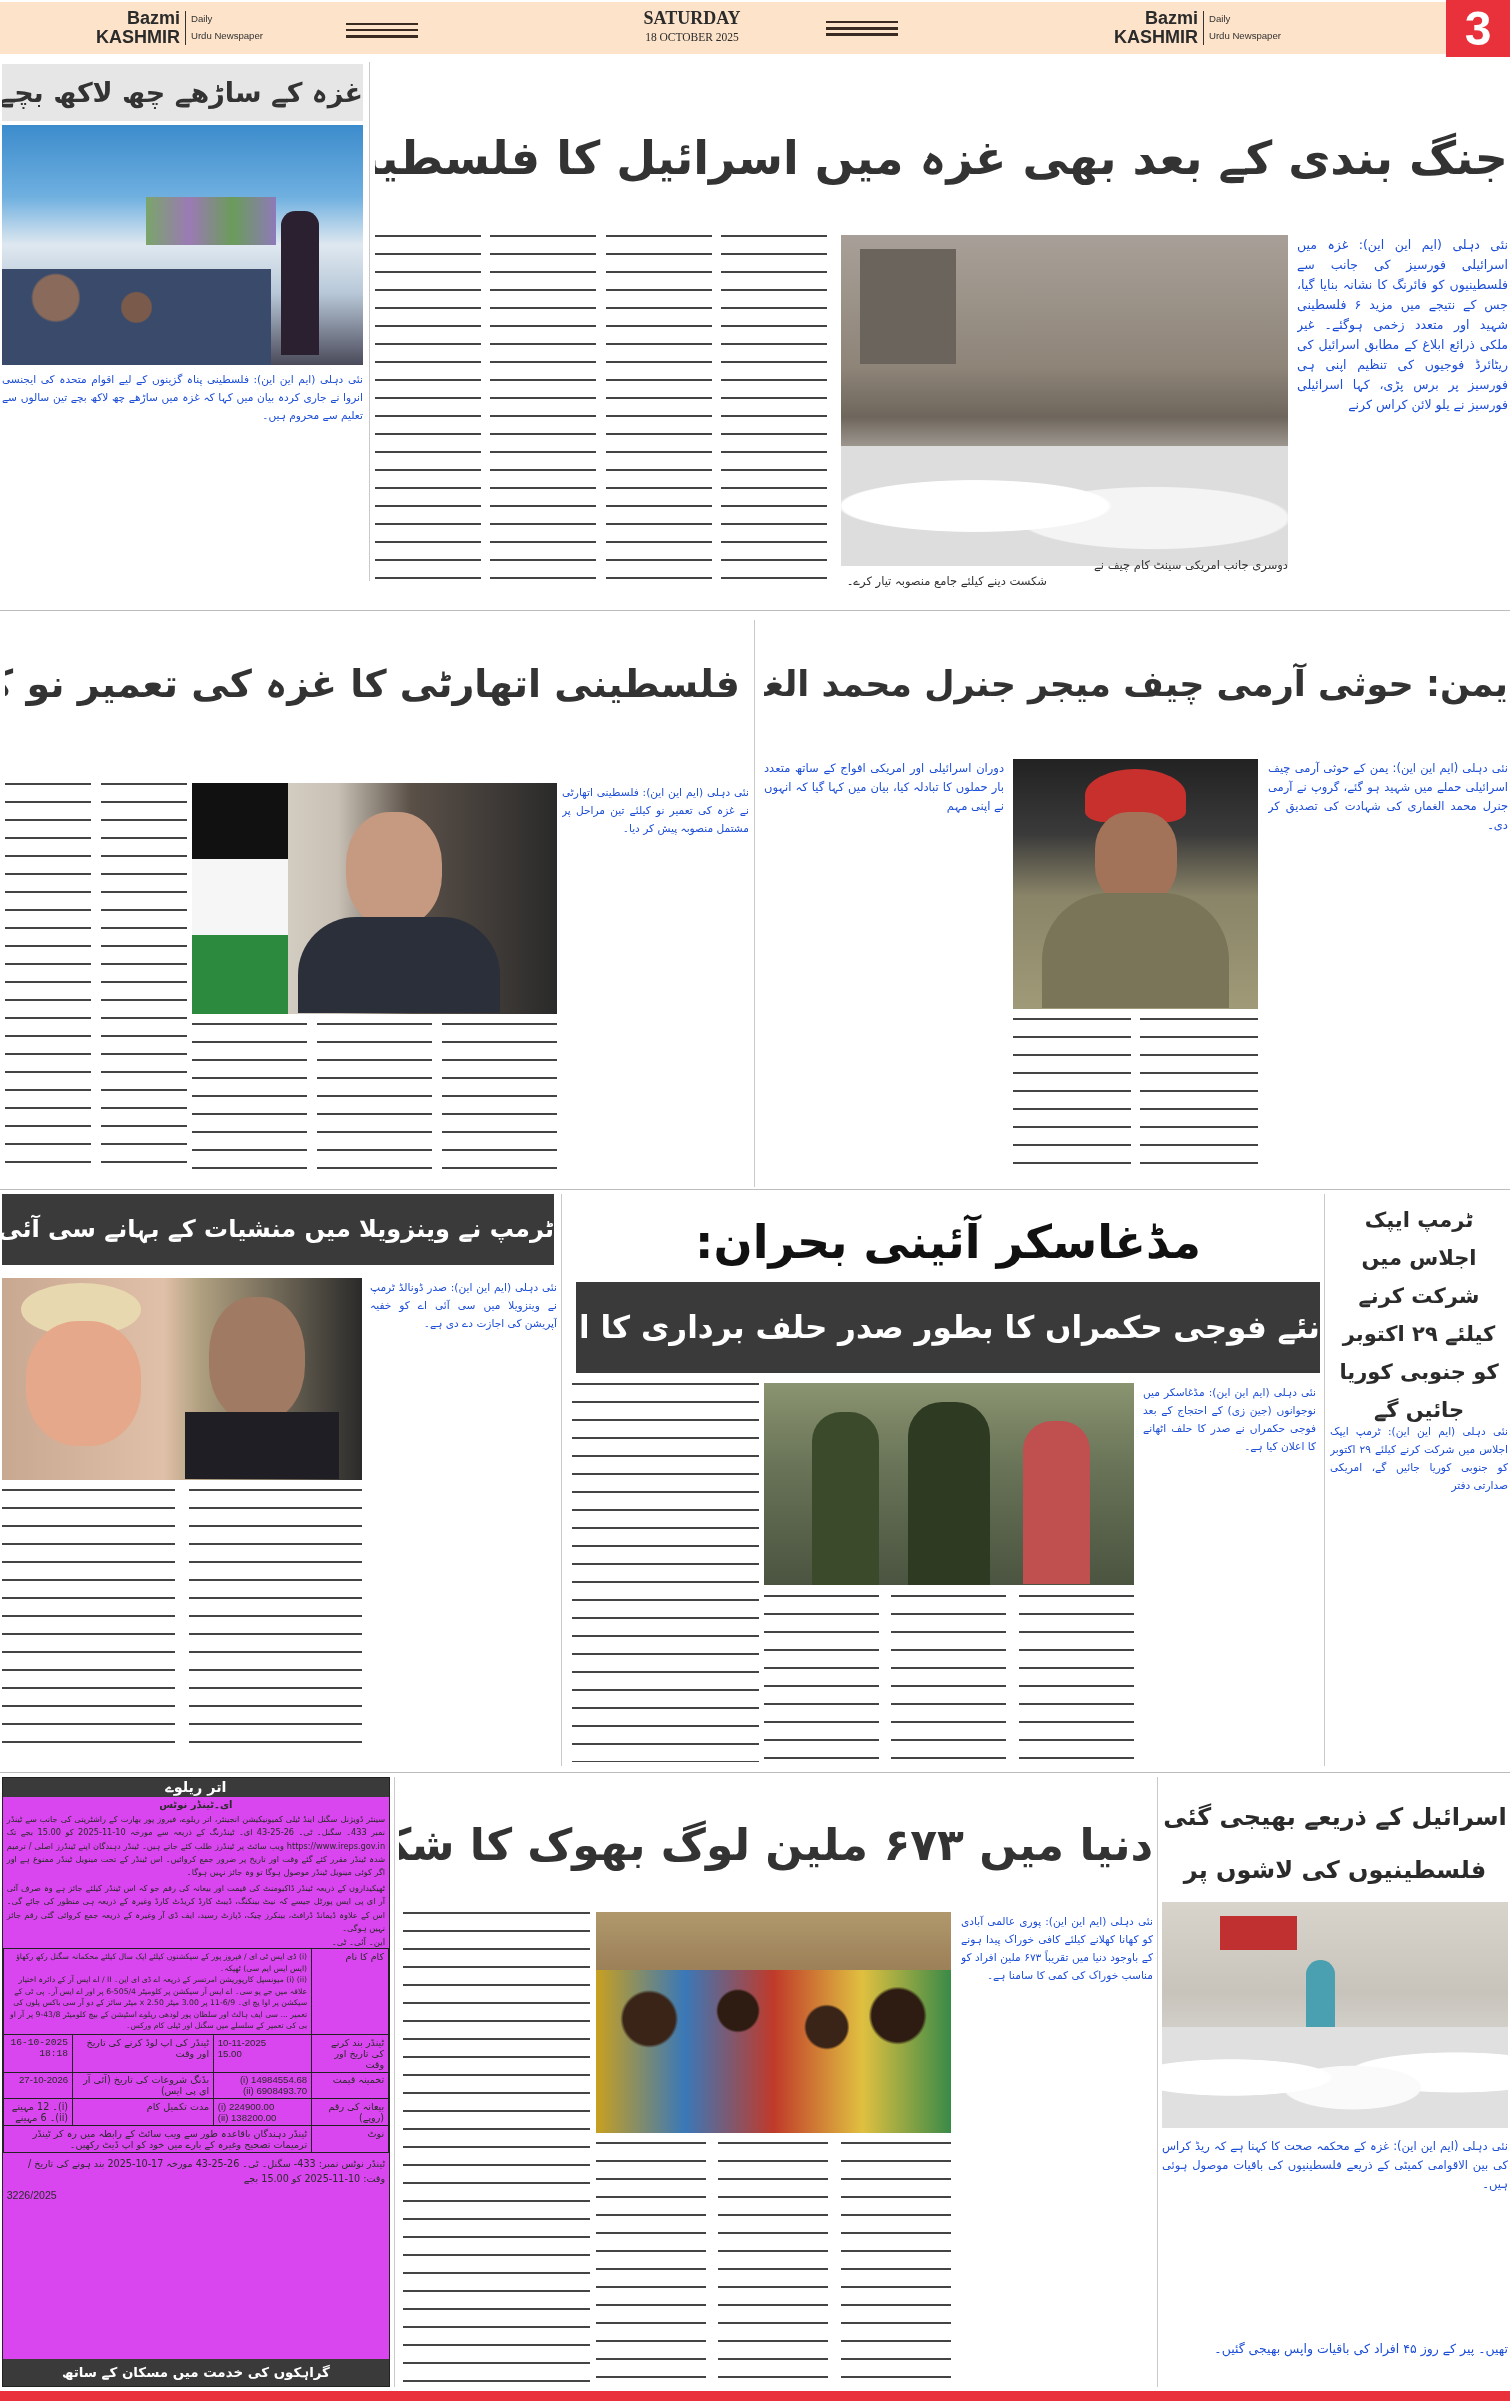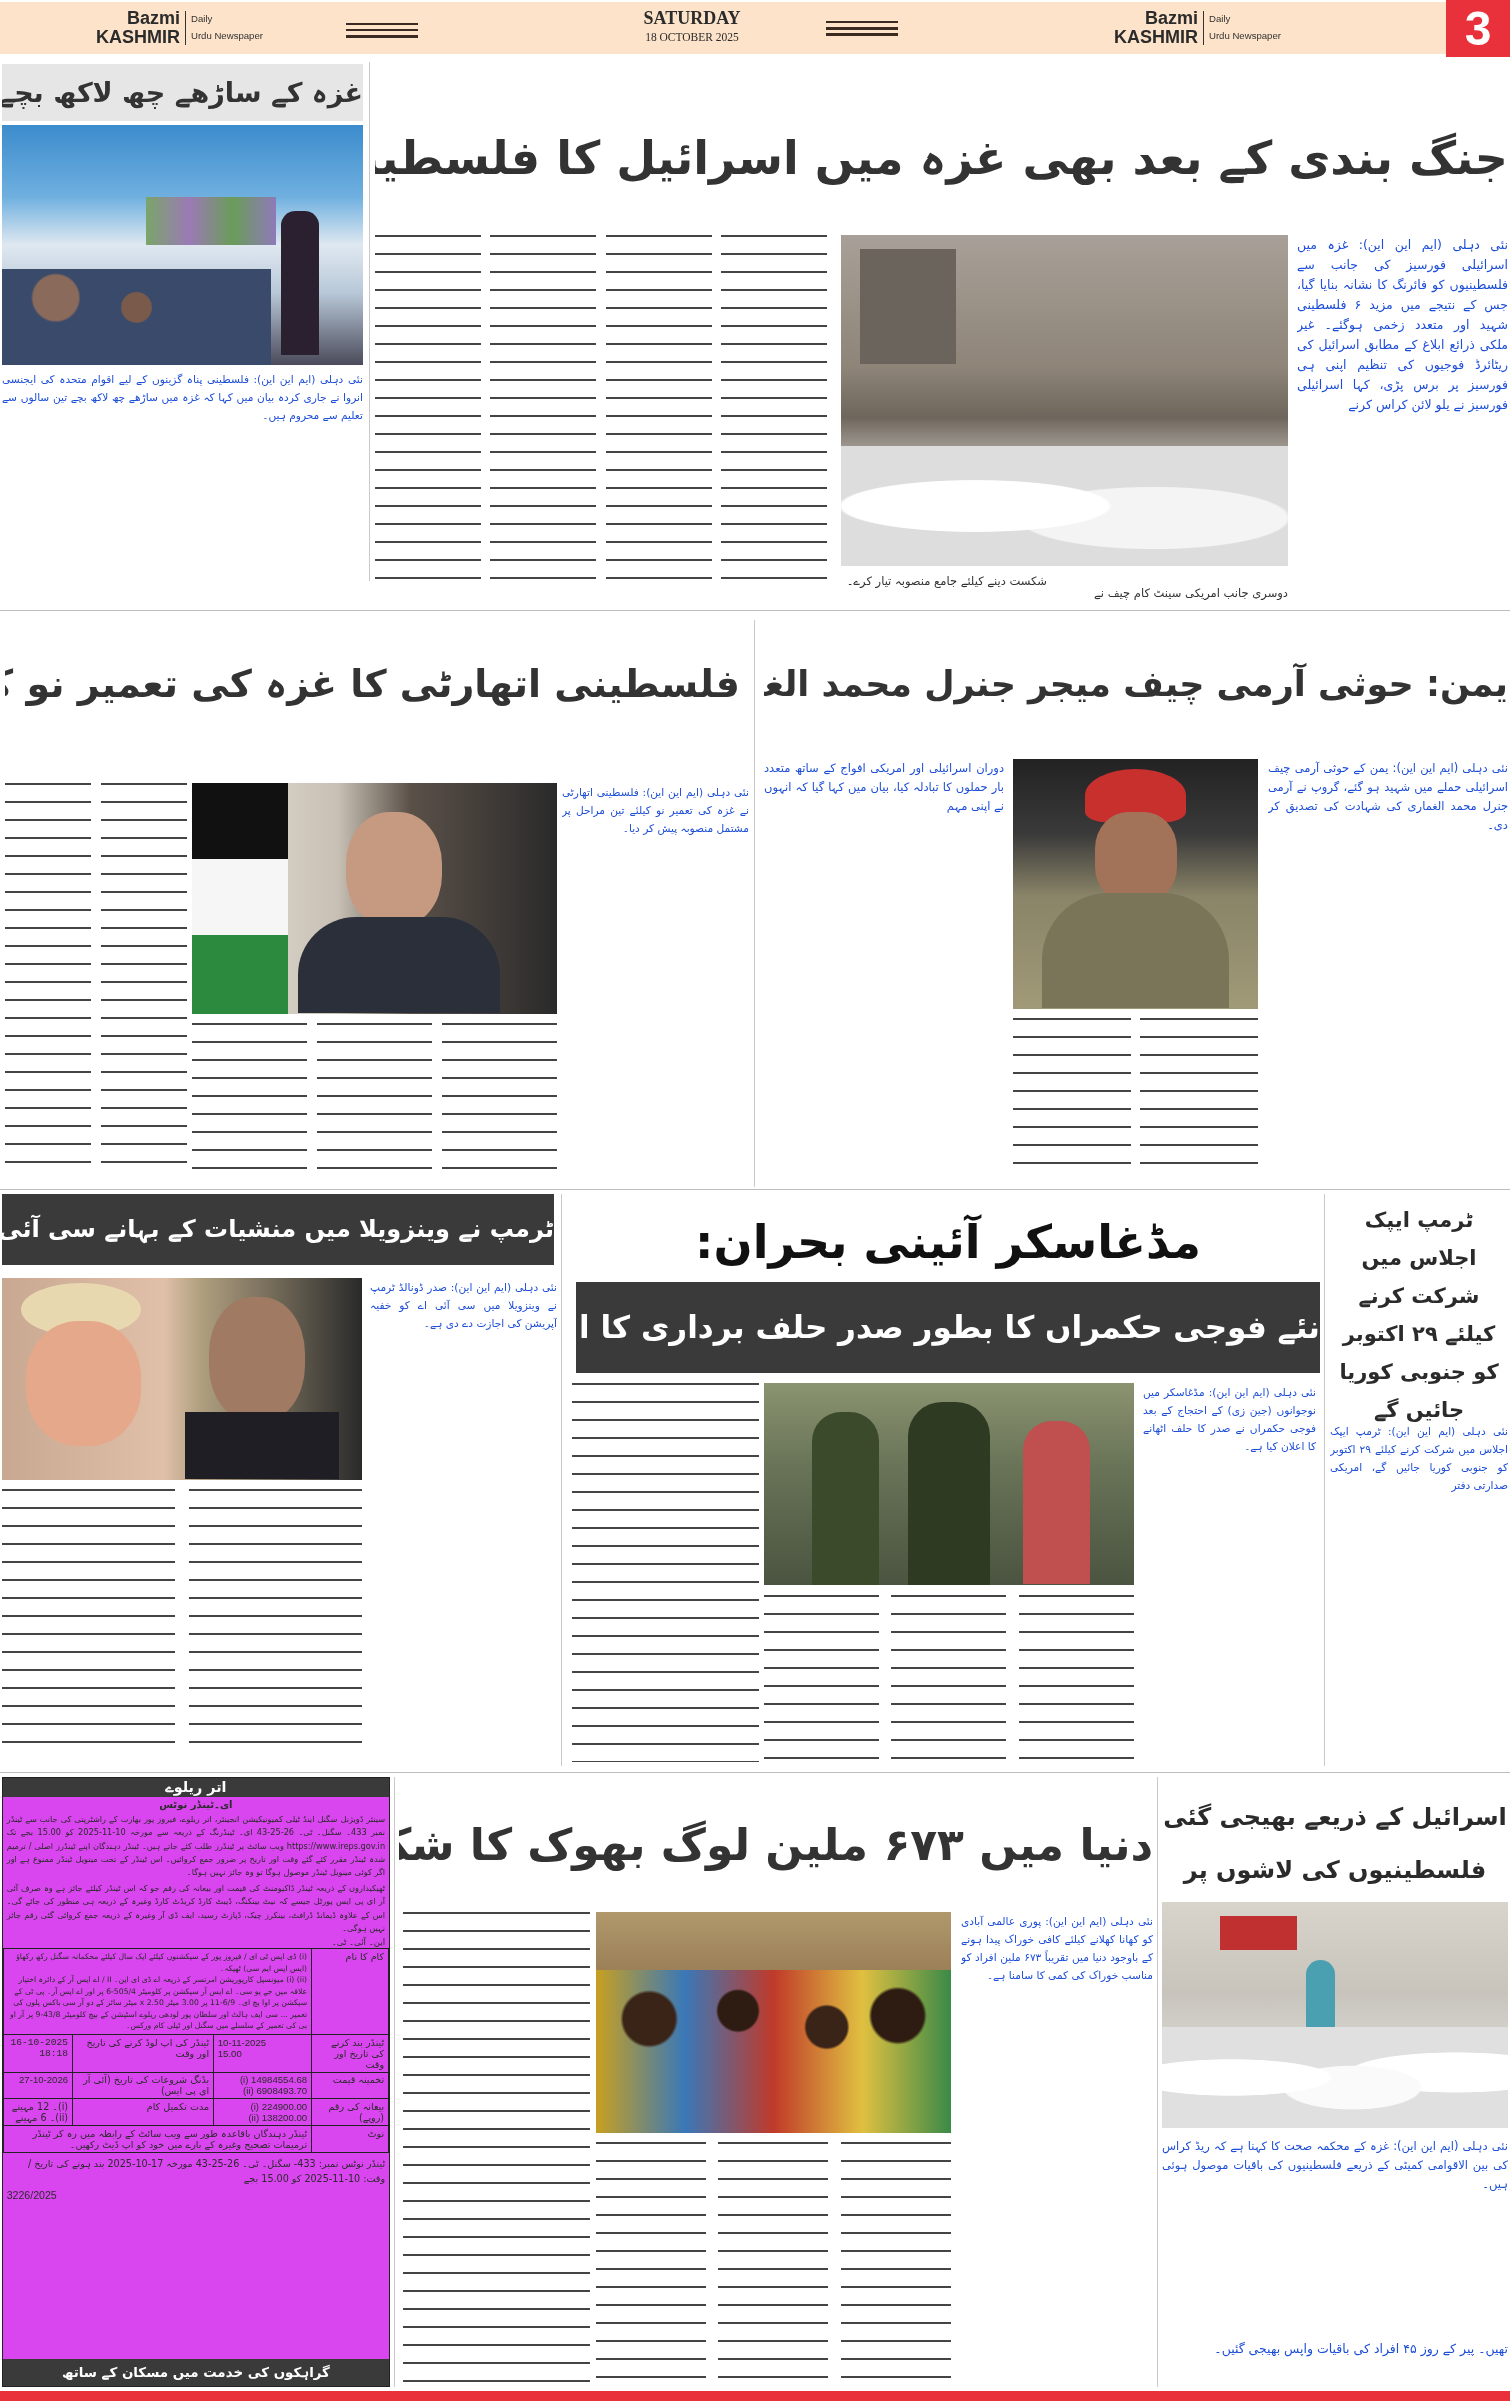--- a/index.html
+++ b/index.html
@@ -83,21 +83,21 @@
 <div class="abs urdu body" style="left:1.9px;top:370px;width:361px;height:192px">نئی دہلی (ایم این این): فلسطینی پناہ گزینوں کے لیے اقوام متحدہ کی ایجنسی انروا نے جاری کردہ بیان میں کہا کہ غزہ میں ساڑھے چھ لاکھ بچے تین سالوں سے تعلیم سے محروم ہیں۔</div>
 
 <div class="abs colrule" style="left:369px;top:62px;height:519px"></div>
 
 <div class="abs urdu headline" style="left:375px;top:91px;width:1133px;height:134px;font-size:46px;line-height:134px">جنگ بندی کے بعد بھی غزہ میں اسرائیل کا فلسطینیوں پر ظلم جاری، مزید 12 افراد شہید</div>
 <div class="abs urdu body" style="left:1297px;top:235px;width:211px;height:331px;font-size:12.5px;line-height:20px">نئی دہلی (ایم این این): غزہ میں اسرائیلی فورسیز کی جانب سے فلسطینیوں کو فائرنگ کا نشانہ بنایا گیا، جس کے نتیجے میں مزید ۶ فلسطینی شہید اور متعدد زخمی ہوگئے۔ غیر ملکی ذرائع ابلاغ کے مطابق اسرائیل کی ریٹائرڈ فوجیوں کی تنظیم اپنی ہی فورسیز پر برس پڑی، کہا اسرائیلی فورسیز نے یلو لائن کراس کرنے</div>
 <div class="abs photo" style="left:841px;top:235px;width:447px;height:331px;background:linear-gradient(180deg,#a8a098 0%,#8e8478 40%,#6e665c 55%,#d8d4d0 75%,#f0eeee 100%)">
   <div class="abs" style="left:19px;top:14.4px;width:96px;height:115px;background:#6a645c"></div>
   <div class="abs" style="left:0;top:211px;width:447px;height:120px;background:radial-gradient(ellipse at 30% 50%,#fff 30%,transparent 31%),radial-gradient(ellipse at 70% 60%,#f4f4f4 30%,transparent 31%),#ddd"></div>
 </div>
-<div class="abs urdu caption" style="left:1057px;top:586px;width:231px;text-align:right">دوسری جانب امریکی سینٹ کام چیف نے</div>
+<div class="abs urdu caption" style="left:1057px;top:558px;width:231px;text-align:right">دوسری جانب امریکی سینٹ کام چیف نے</div>
 <div class="abs urdu caption" style="left:836px;top:574px;width:211px;text-align:right">شکست دینے کیلئے جامع منصوبہ تیار کرے۔</div>
 <div class="abs" style="left:375px;top:235px;width:456px;height:351px">
   <div class="line-txt" style="position:absolute;left:0;top:0;width:106px;height:346px"></div>
   <div class="line-txt" style="position:absolute;left:115px;top:0;width:106px;height:346px"></div>
   <div class="line-txt" style="position:absolute;left:231px;top:0;width:106px;height:346px"></div>
   <div class="line-txt" style="position:absolute;left:346px;top:0;width:106px;height:346px"></div>
 </div>
 
 <div class="abs hrule" style="left:0;top:610px;width:1510px"></div>
 
@@ -199,21 +199,21 @@
     </tr>
     <tr>
       <td>تخمینہ قیمت</td>
       <td style="white-space:pre-line;direction:ltr;text-align:right;font-family:'Liberation Sans',sans-serif">(i) 14984554.68
 (ii) 6908493.70</td>
       <td>بڈنگ شروعات کی تاریخ (آئی آر ای پی ایس)</td>
       <td style="white-space:pre-line;direction:ltr;text-align:right;font-family:'Liberation Sans',sans-serif">27-10-2026</td>
     </tr>
     <tr>
       <td>بیعانہ کی رقم (روپے)</td>
-      <td style="white-space:pre-line;direction:ltr;text-align:right;font-family:'Liberation Sans',sans-serif">(i) 224900.00
+      <td style="white-space:pre-line;direction:ltr;font-family:'Liberation Sans',sans-serif">(i) 224900.00
 (ii) 138200.00</td>
       <td>مدت تکمیل کام</td>
       <td style="white-space:pre-line">(i)۔ 12 مہینے
 (ii)۔ 6 مہینے</td>
     </tr>
     <tr>
       <td>نوٹ</td>
       <td colspan="3">ٹینڈر دہندگان باقاعدہ طور سے ویب سائٹ کے رابطہ میں رہ کر ٹینڈر ترمیمات تصحیح وغیرہ کے بارے میں خود کو اپ ڈیٹ رکھیں۔</td>
     </tr>
   </tbody>

